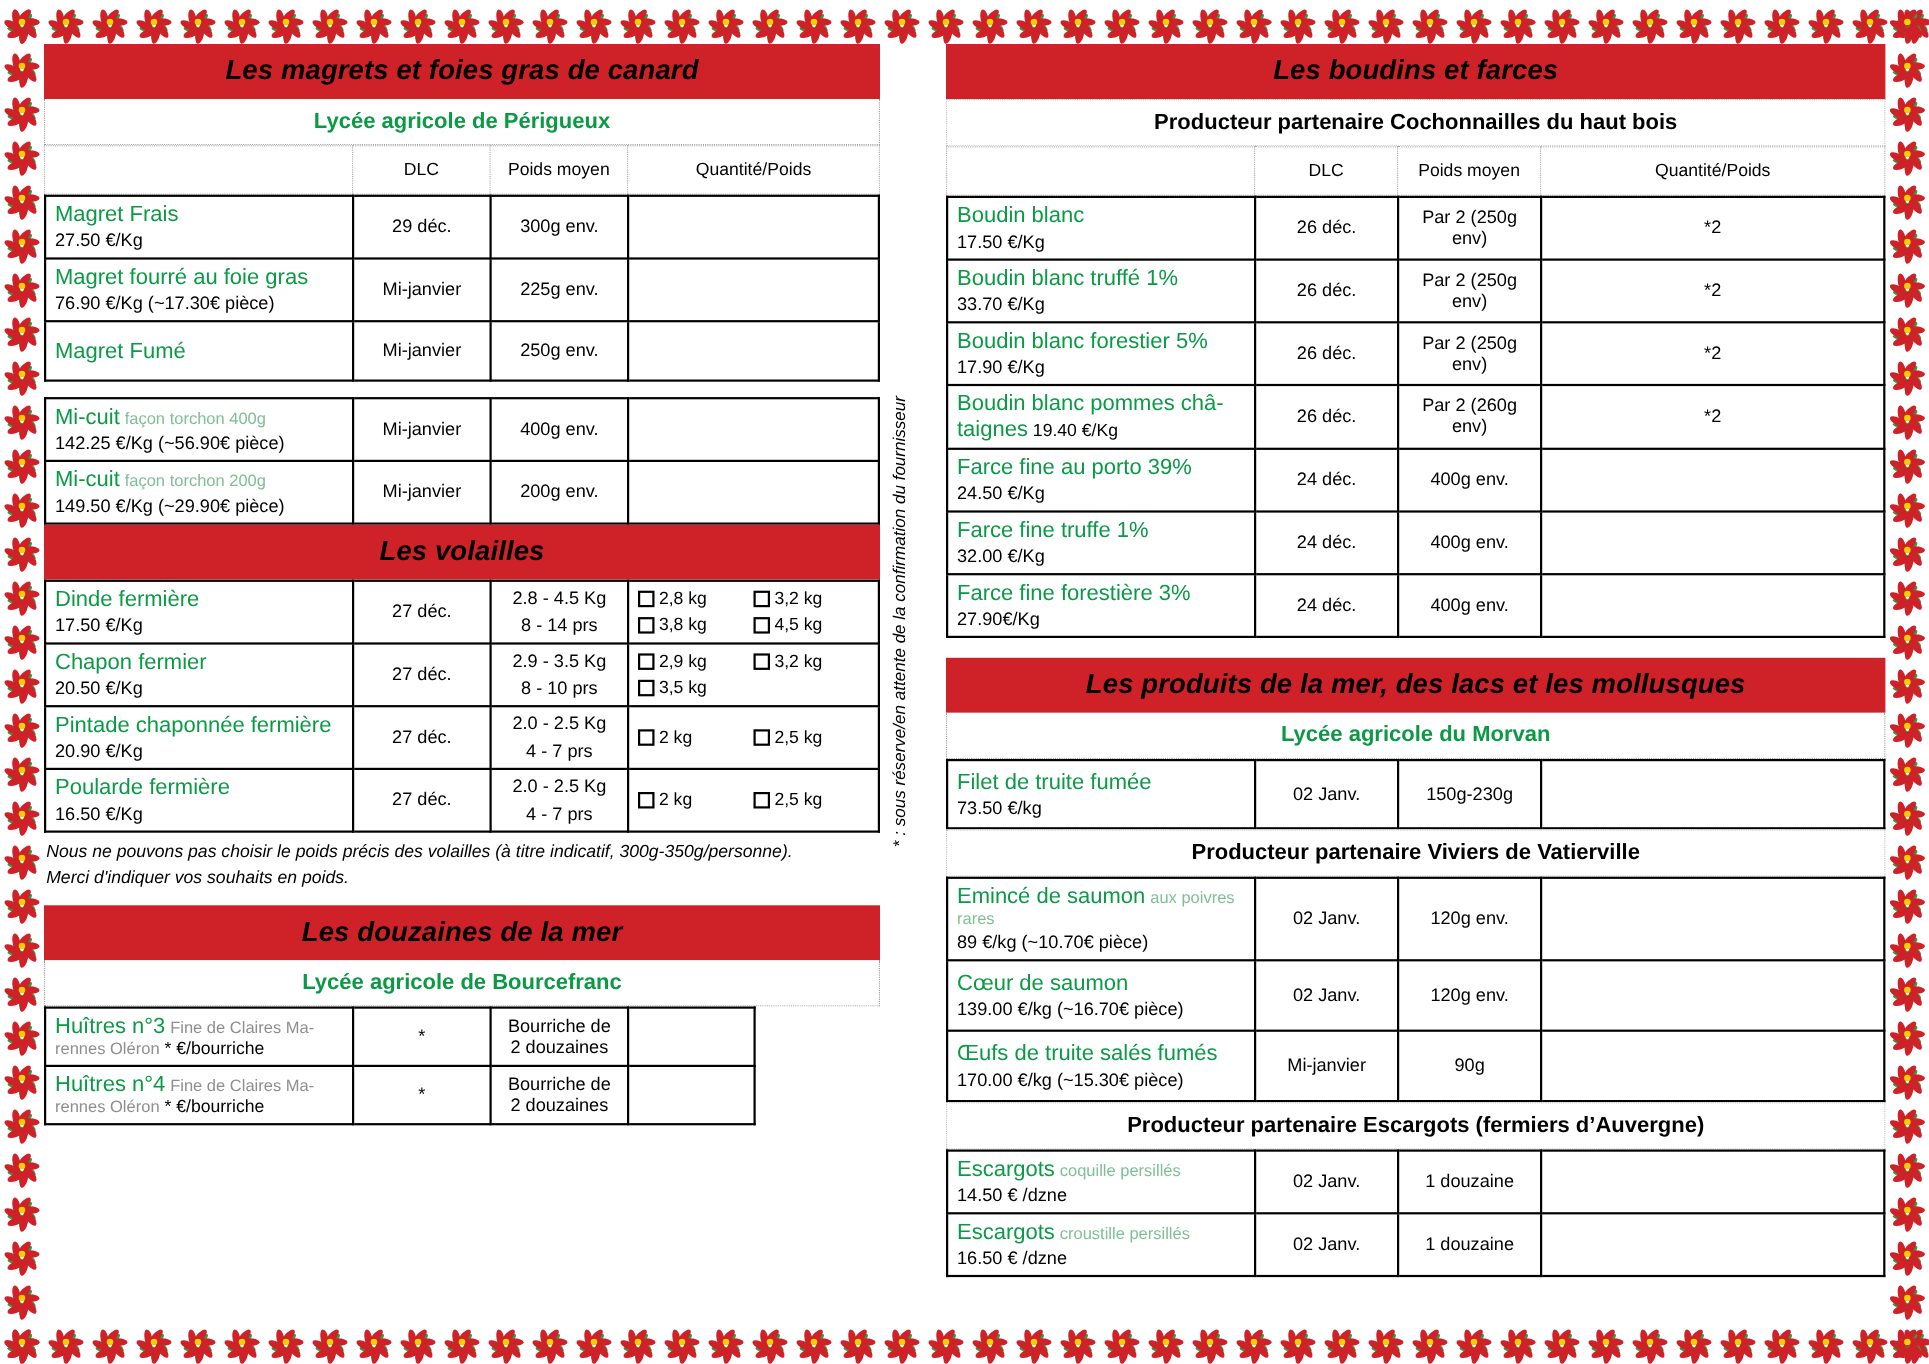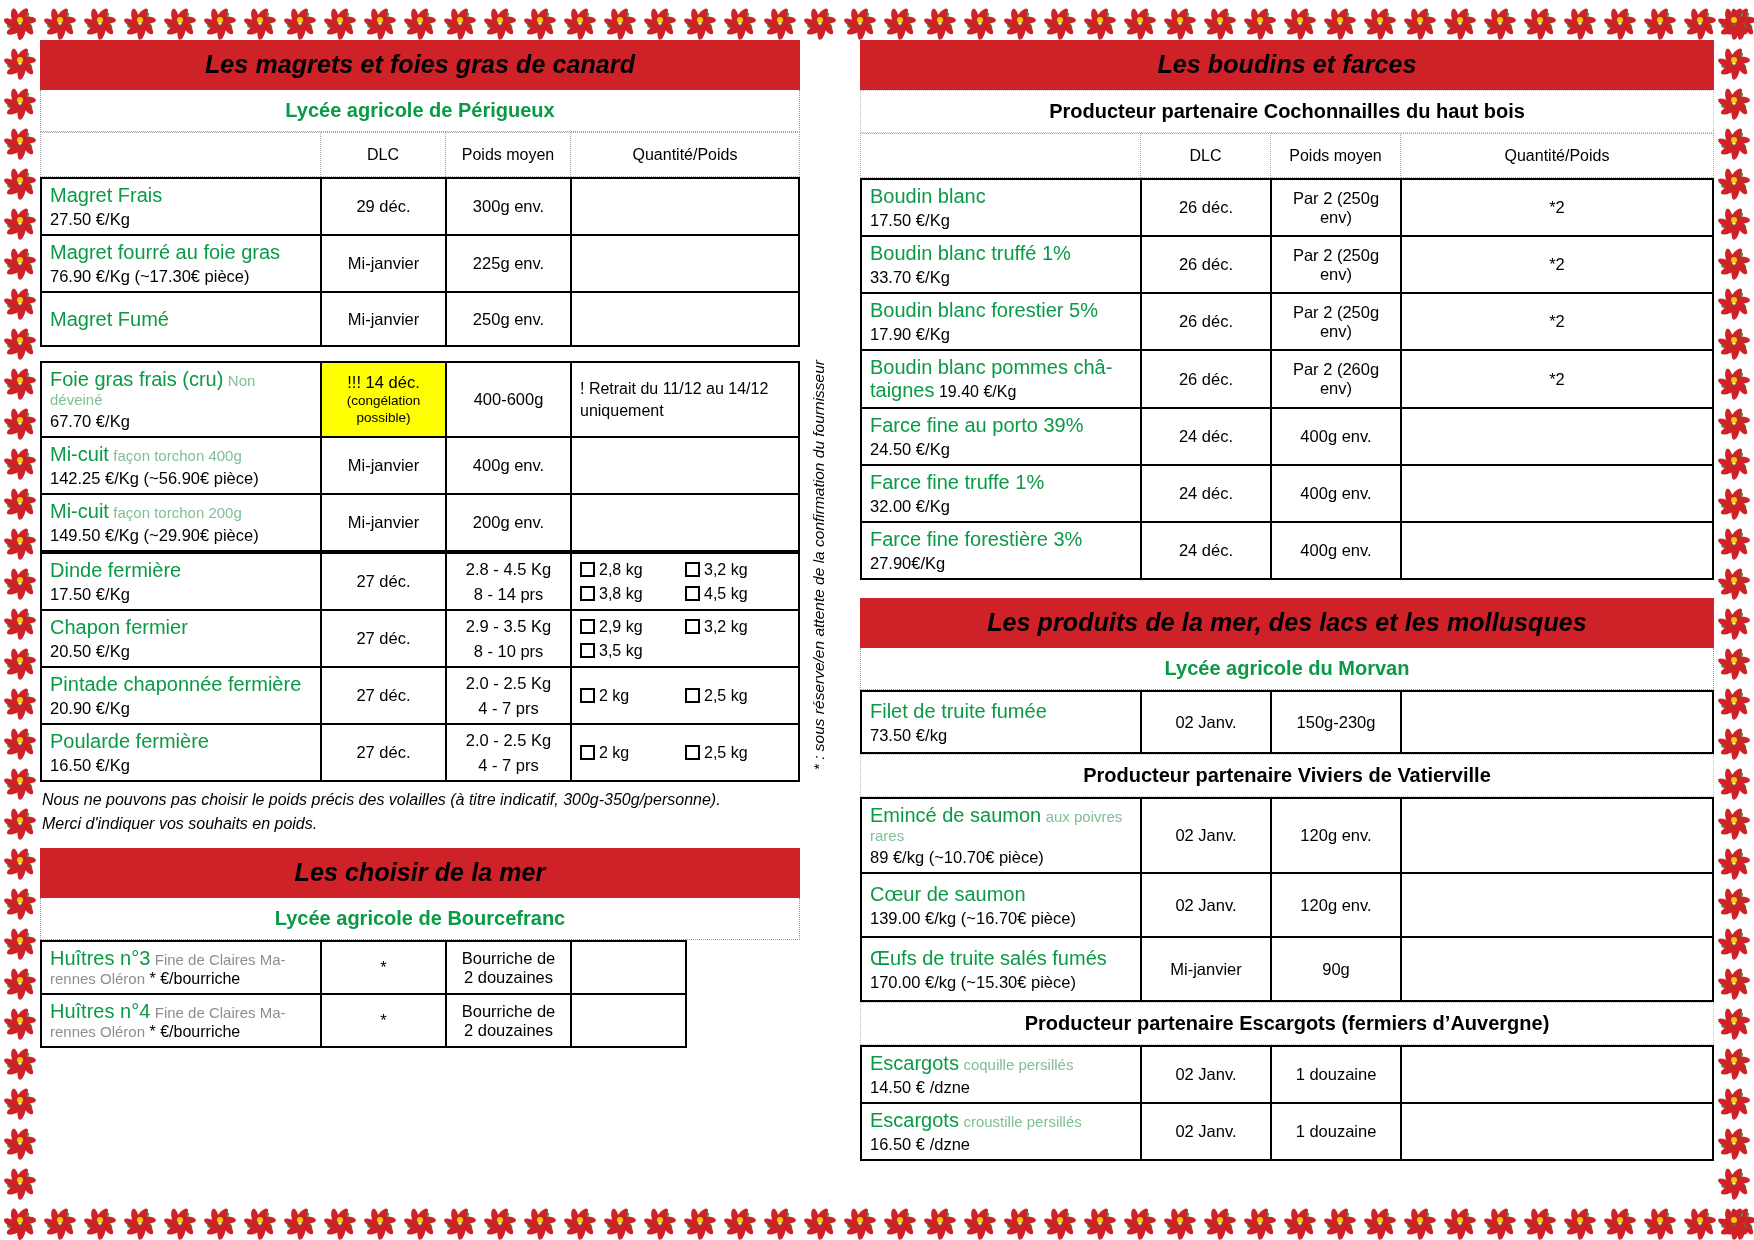--- a/index.html
+++ b/index.html
@@ -2723,43 +2723,35 @@
 
       <table class="t">
         <colgroup>
             <col style="width:280px">
             <col style="width:125px">
             <col style="width:125px">
             <col>
           </colgroup>
         <tbody id="foiegras-body">
             <tr style="height: 52px;">
-              <td class="name"><span class="pname">Foie gras frais (cru)</span> <span class="psub">Non déveiné</span><span class="price">67.70 €/Kg</span></td>
-              <td class="hl-yellow" style="background: rgb(255, 255, 0);">
-                <div class="big">!!! 14 déc.</div>
-                <div class="small">(congélation possible)</div>
-              </td>
-              <td class="ctr">400-600g</td>
-              <td class="retrait">! Retrait du 11/12 au 14/12 uniquement</td>
-            </tr>
-            <tr style="height: 52px;">
               <td class="name"><span class="pname">Mi-cuit</span> <span class="psub">façon torchon 400g</span><span class="price">142.25 €/Kg (~56.90€ pièce)</span></td>
               <td class="ctr">Mi-janvier</td>
               <td class="ctr">400g env.</td>
               <td class="ctr"></td>
             </tr>
             <tr style="height: 52px;">
               <td class="name"><span class="pname">Mi-cuit</span> <span class="psub">façon torchon 200g</span><span class="price">149.50 €/Kg (~29.90€ pièce)</span></td>
               <td class="ctr">Mi-janvier</td>
               <td class="ctr">200g env.</td>
               <td class="ctr"></td>
             </tr>
           </tbody>
       </table>
 
+      <div class="banner">Les volailles</div>
 
       <table class="t">
         <colgroup>
             <col style="width:280px">
             <col style="width:125px">
             <col style="width:125px">
             <col>
           </colgroup>
         <tbody id="volailles-body">
             <tr style="height: 54px;">
@@ -2873,21 +2865,21 @@
           </tbody>
       </table>
 
       <div class="note">
         <div>Nous ne pouvons pas choisir le poids précis des volailles (à titre indicatif, 300g-350g/personne).</div>
         <div>Merci d'indiquer vos souhaits en poids.</div>
       </div>
 
       <div class="gap10"></div>
 
-      <div class="banner">Les choisir de la mer</div>
+      <div class="banner">Les douzaines de la mer</div>
       <div class="producer green">Lycée agricole de Bourcefranc</div>
 
       <table class="t">
         <colgroup>
             <col style="width:280px">
             <col style="width:125px">
             <col style="width:125px">
             <col style="width:115px">
             <col>
           </colgroup>

